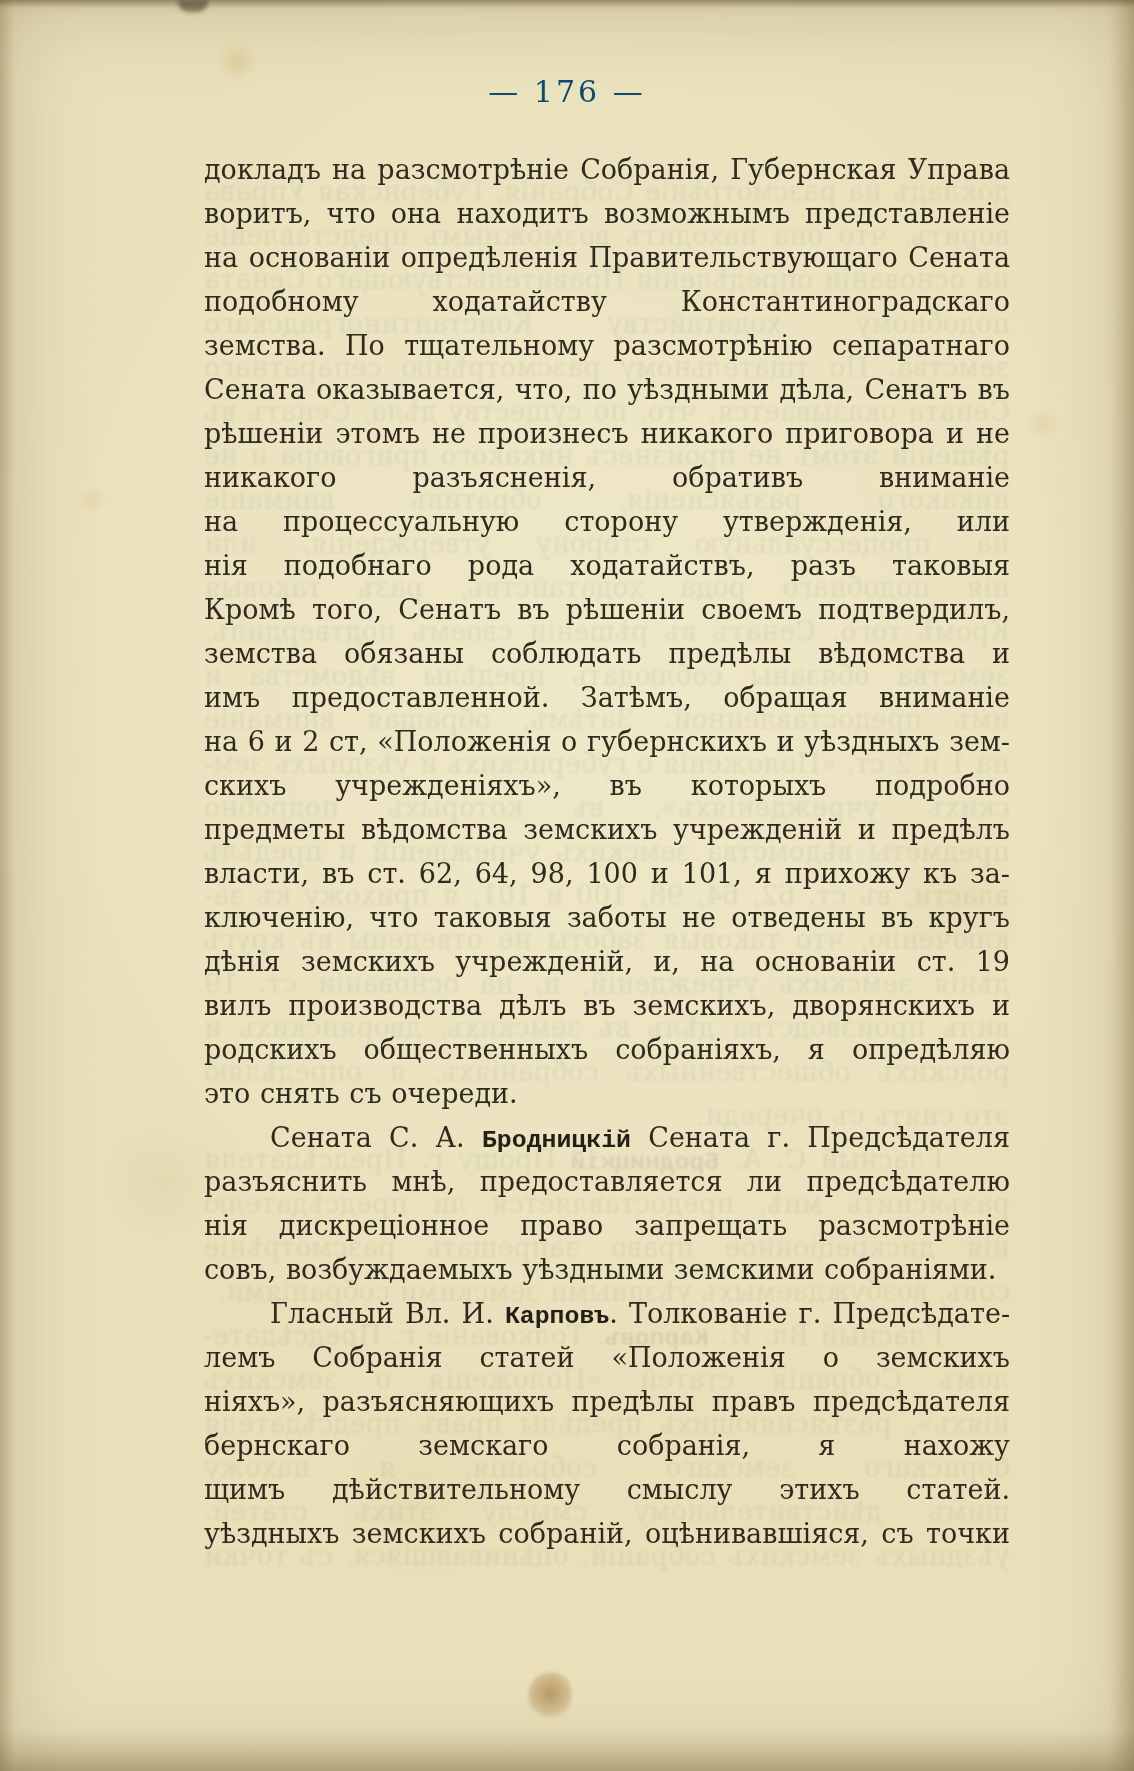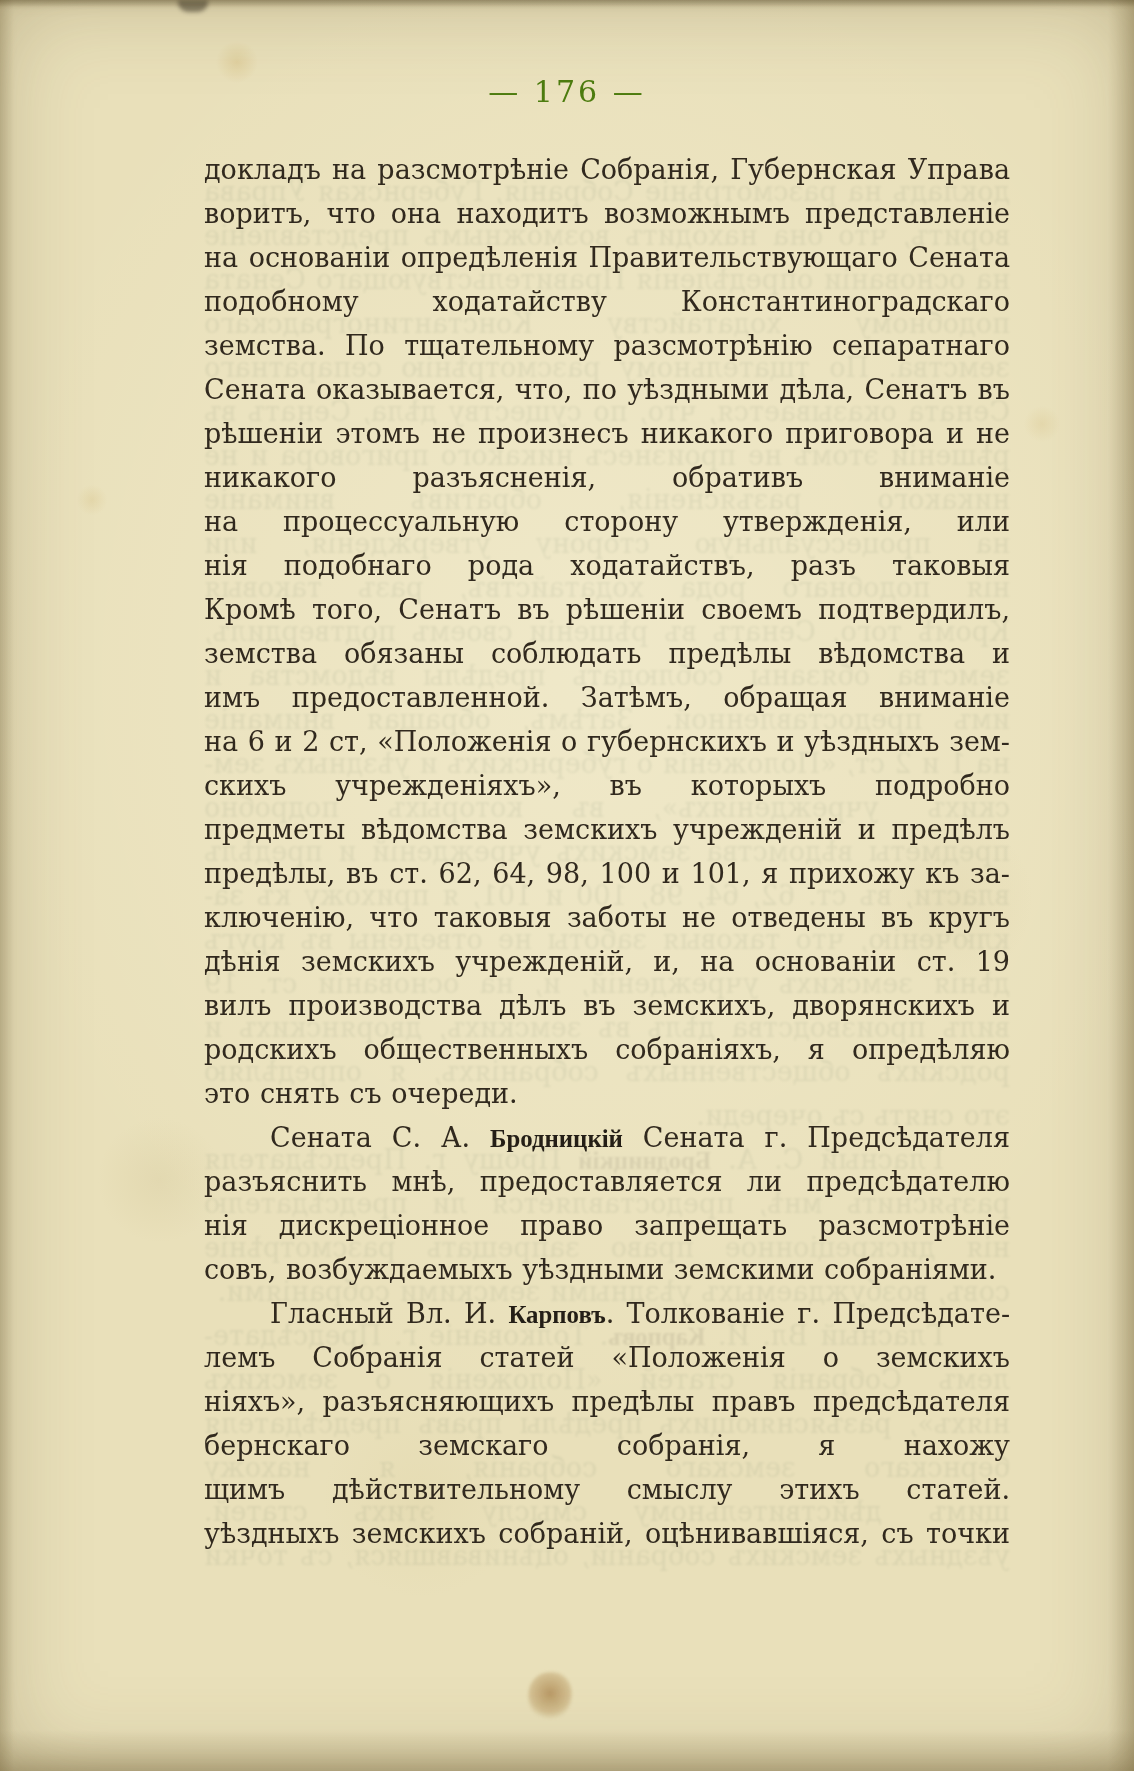--- a/index.html
+++ b/index.html
@@ -33,21 +33,21 @@
       radial-gradient(circle 90px at 160px 1180px, rgba(170,150,90,0.10), rgba(170,150,90,0) 70%),
       radial-gradient(circle 120px at 950px 900px, rgba(170,150,90,0.08), rgba(170,150,90,0) 70%),
       radial-gradient(circle 140px at 420px 1500px, rgba(205,190,130,0.12), rgba(205,190,130,0) 70%);
   }
   .page-number {
     position: absolute;
     left: 0; top: 74px; width: 1134px;
     text-align: center;
     font-size: 30px;
     letter-spacing: 3px;
-    color: #4d7c0f;
+    color: #0c4a6e;
   }
   .text-column {
     position: absolute;
     left: 204px; top: 148px; width: 806px;
     color: #31291e;
   }
   .ghost-layer {
     position: absolute;
     left: 204px; top: 170px; width: 806px;
     transform: scaleX(-1);
@@ -62,21 +62,21 @@
     height: 44px;
     overflow: hidden;
     text-align: justify;
     text-align-last: justify;
     word-spacing: 1px;
     white-space: normal;
   }
   .line.last { text-align-last: left; }
   .line.indent { text-indent: 66px; }
   .seg-b {
-    font-family: Liberation Serif, serif;
+    font-family: Liberation Mono, monospace;
     font-weight: bold;
     font-size: 0.92em;
     color: #241e16;
   }
   .stain-bottom {
     position: absolute;
     left: 528px; top: 1672px; width: 44px; height: 48px;
     border-radius: 50% 45% 55% 50%;
     background: radial-gradient(circle at 50% 45%, rgba(146,96,33,0.55), rgba(155,108,42,0.28) 55%, rgba(155,108,42,0) 75%);
     filter: blur(1.5px);
@@ -150,21 +150,21 @@
     <div class="line"><span class="seg">рѣшеніи этомъ не произнесъ никакого приговора и не далъ</span></div>
     <div class="line"><span class="seg">никакого разъясненія, обративъ вниманіе исключительно</span></div>
     <div class="line"><span class="seg">на процессуальную сторону утвержденія, или неутвержде-</span></div>
     <div class="line"><span class="seg">нія подобнаго рода ходатайствъ, разъ таковыя состоялись.</span></div>
     <div class="line"><span class="seg">Кромѣ того, Сенатъ въ рѣшеніи своемъ подтвердилъ, что</span></div>
     <div class="line"><span class="seg">земства обязаны соблюдать предѣлы вѣдомства и власти,</span></div>
     <div class="line"><span class="seg">имъ предоставленной. Затѣмъ, обращая вниманіе Собранія</span></div>
     <div class="line"><span class="seg">на 6 и 2 ст, «Положенія о губернскихъ и уѣздныхъ зем-</span></div>
     <div class="line"><span class="seg">скихъ учрежденіяхъ», въ которыхъ подробно указываются</span></div>
     <div class="line"><span class="seg">предметы вѣдомства земскихъ учрежденій и предѣлъ ихъ</span></div>
-    <div class="line"><span class="seg">предѣлы, въ ст. 62, 64, 98, 100 и 101, я прихожу къ за-</span></div>
+    <div class="line"><span class="seg">власти, въ ст. 62, 64, 98, 100 и 101, я прихожу къ за-</span></div>
     <div class="line"><span class="seg">ключенію, что таковыя заботы не отведены въ кругъ вѣ-</span></div>
     <div class="line"><span class="seg">дѣнія земскихъ учрежденій, и, на основаніи ст. 19 Пра-</span></div>
     <div class="line"><span class="seg">вилъ производства дѣлъ въ земскихъ, дворянскихъ и го-</span></div>
     <div class="line"><span class="seg">родскихъ общественныхъ собраніяхъ, я опредѣляю дѣло</span></div>
     <div class="line last"><span class="seg">это снять съ очереди.</span></div>
     <div class="line indent"><span class="seg">Сената С. А. </span><span class="seg seg-b">Бродницкій</span><span class="seg"> Сената г. Предсѣдателя</span></div>
     <div class="line"><span class="seg">разъяснить мнѣ, предоставляется ли предсѣдателю собра-</span></div>
     <div class="line"><span class="seg">нія дискреціонное право запрещать разсмотрѣніе вопро-</span></div>
     <div class="line last"><span class="seg">совъ, возбуждаемыхъ уѣздными земскими собраніями.</span></div>
     <div class="line indent"><span class="seg">Гласный Вл. И. </span><span class="seg seg-b">Карповъ</span><span class="seg">. Толкованіе г. Предсѣдате-</span></div>

